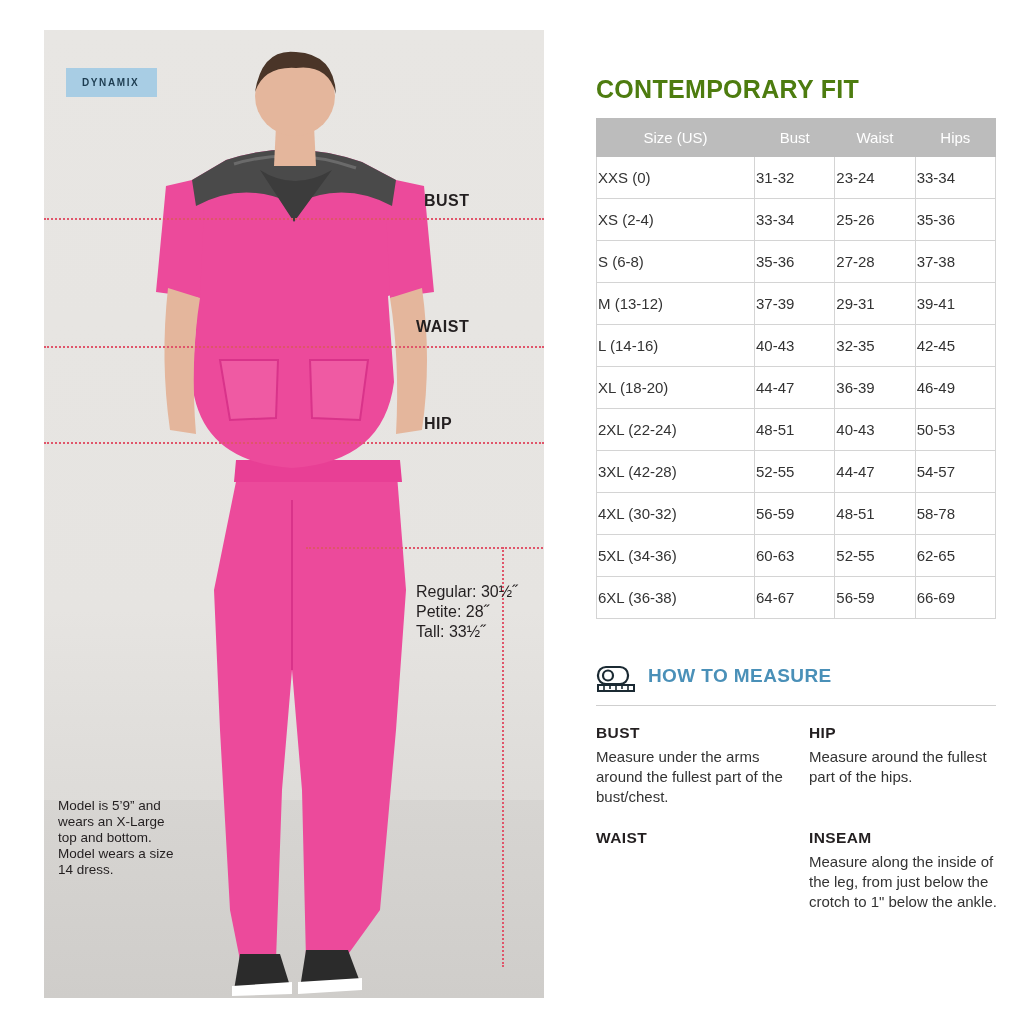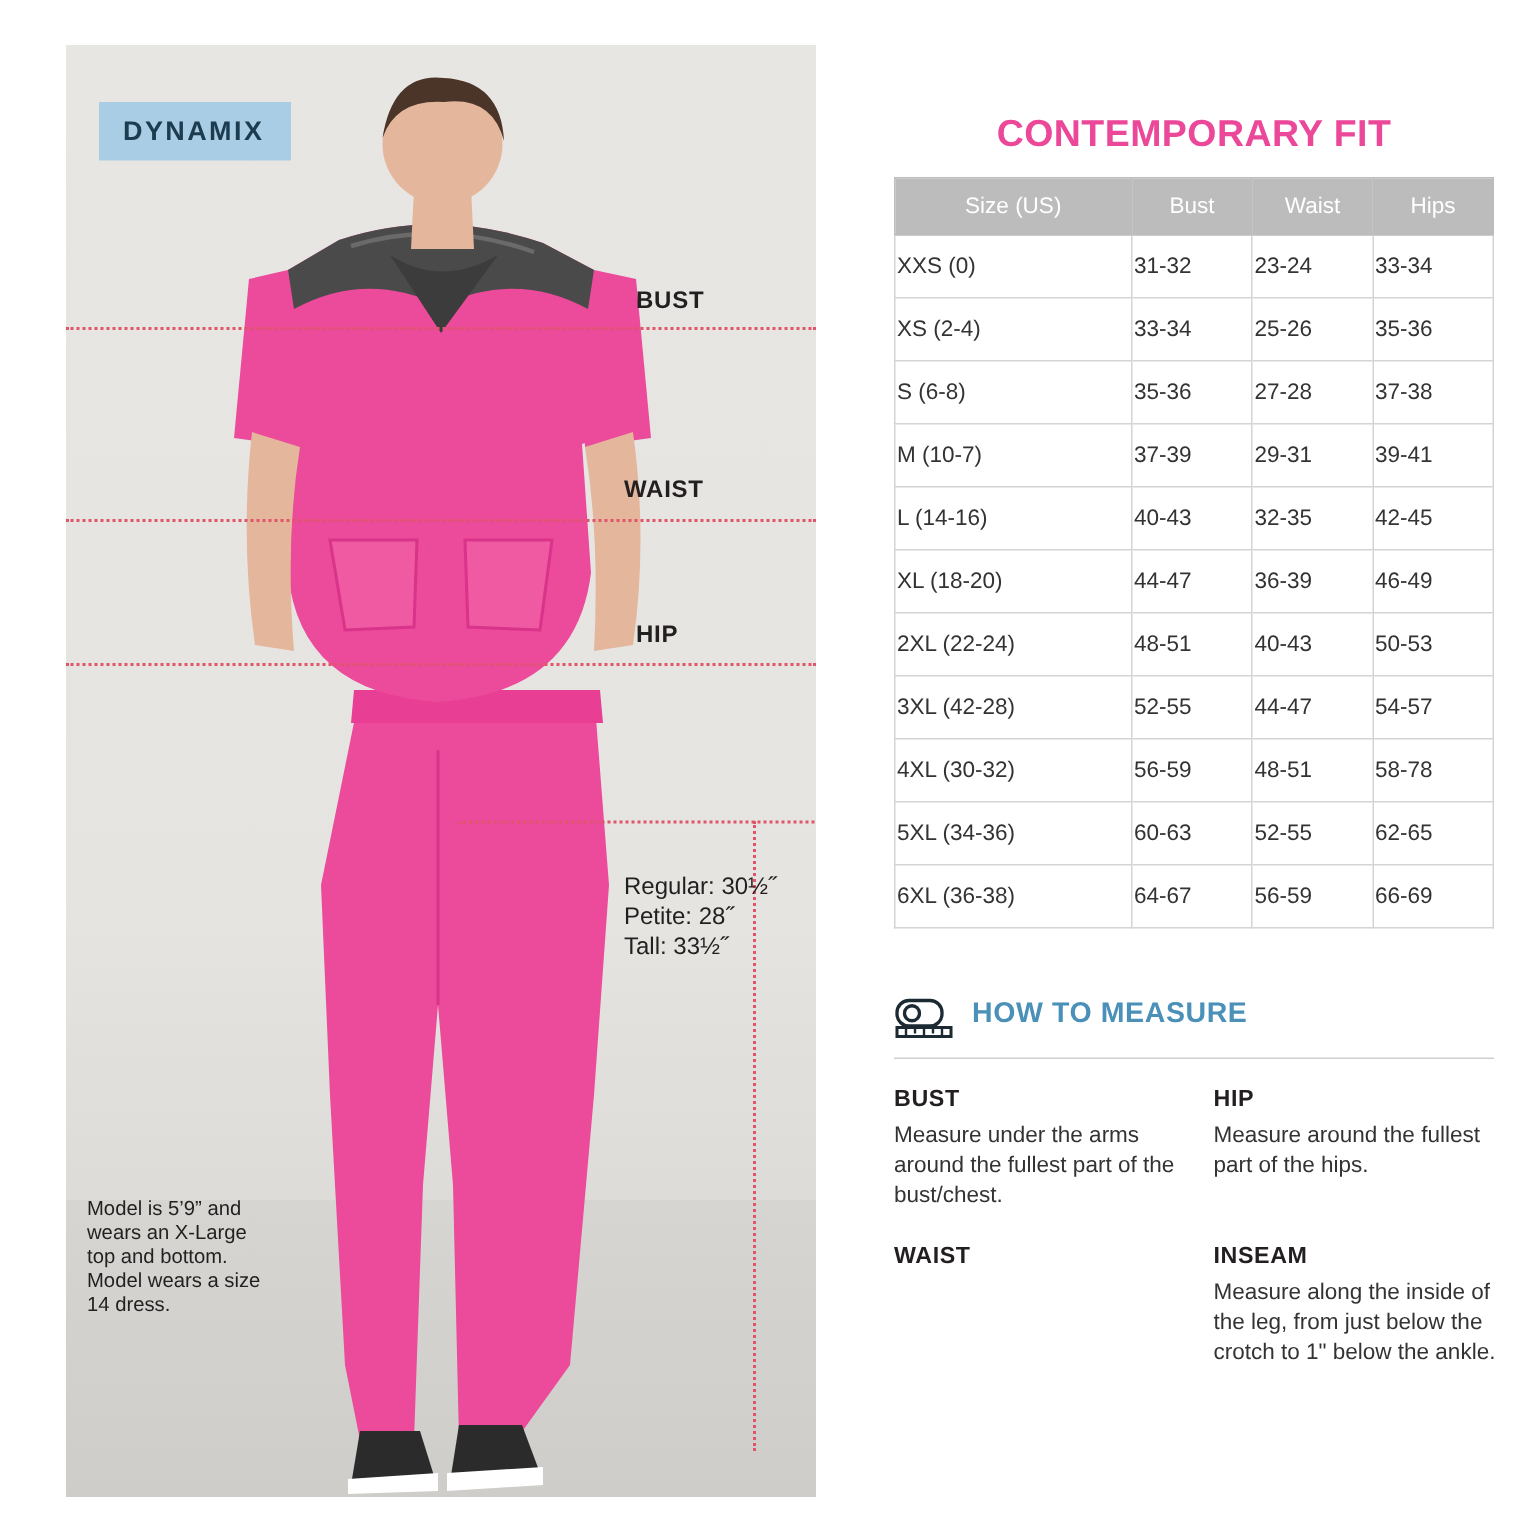--- a/index.html
+++ b/index.html
@@ -29,21 +29,21 @@
     position: absolute; left: 0; top: 770px; width: 100%; height: 198px;
     background: linear-gradient(180deg,#d7d5d2 0%, #cfcdca 100%);
   }
 
   
   #brand-badge {
     position: absolute; left: 22px; top: 38px;
     background: #a8cde4;
     padding: 9px 18px 9px 16px;
     letter-spacing: 1.6px;
-    font-size: 18px;
+    font-size: 10px;
     font-weight: bold;
     color: #1d3c50;
   }
 
   
   .guide {
     position: absolute;
     left: 0; width: 500px;
     border-top: 2px dotted #e0556a;
     height: 0;
@@ -89,27 +89,26 @@
     width: 400px;
   }
   #title-small {
     color: #4a90b8;
     font-size: 22px;
     font-weight: bold;
     letter-spacing: .5px;
     line-height: 26px;
   }
   #title-big {
-    color: #ec4899;
+    color: #4d7c0f;
     font-size: 25px;
     font-weight: bold;
     letter-spacing: .3px;
     line-height: 30px;
     margin-bottom: 14px;
-    text-align: center;
   }
 
   table#size-table {
     border-collapse: collapse;
     width: 400px;
     font-size: 15px;
   }
   table#size-table th {
     background: #bcbcbc;
     color: #ffffff;
@@ -239,21 +238,21 @@
             <td>25-26</td>
             <td>35-36</td>
           </tr>
           <tr>
             <td>S (6-8)</td>
             <td>35-36</td>
             <td>27-28</td>
             <td>37-38</td>
           </tr>
           <tr>
-            <td>M (10-7)</td>
+            <td>M (13-12)</td>
             <td>37-39</td>
             <td>29-31</td>
             <td>39-41</td>
           </tr>
           <tr>
             <td>L (14-16)</td>
             <td>40-43</td>
             <td>32-35</td>
             <td>42-45</td>
           </tr>

